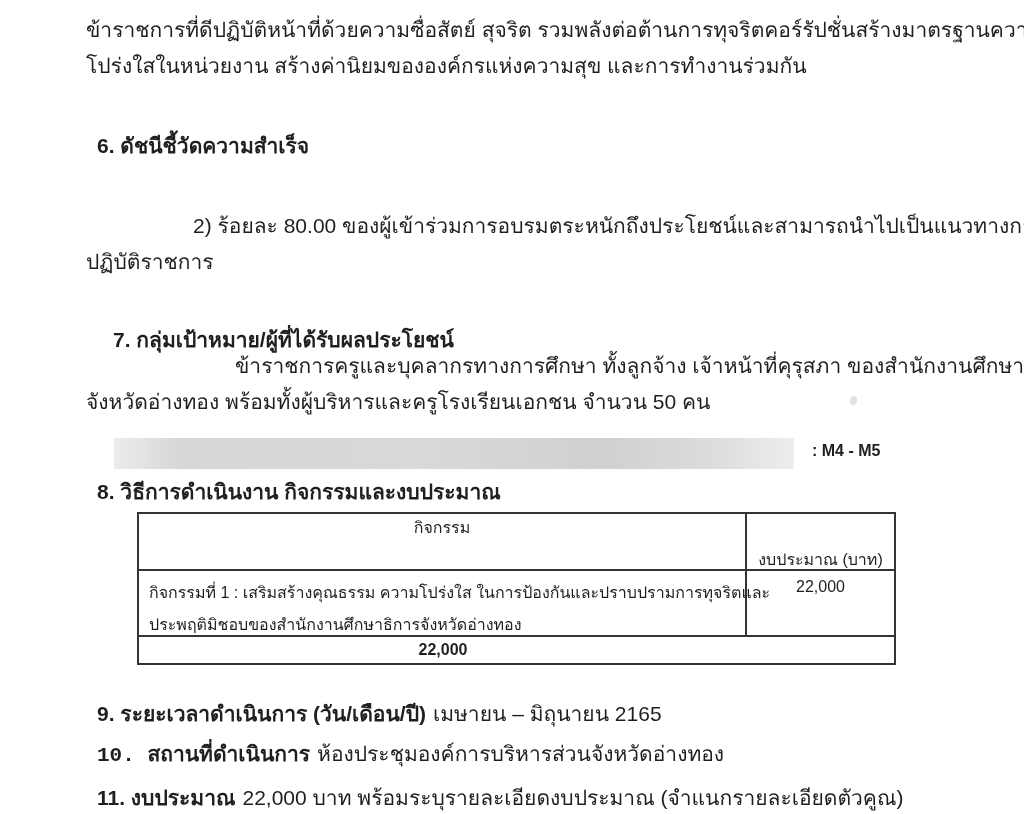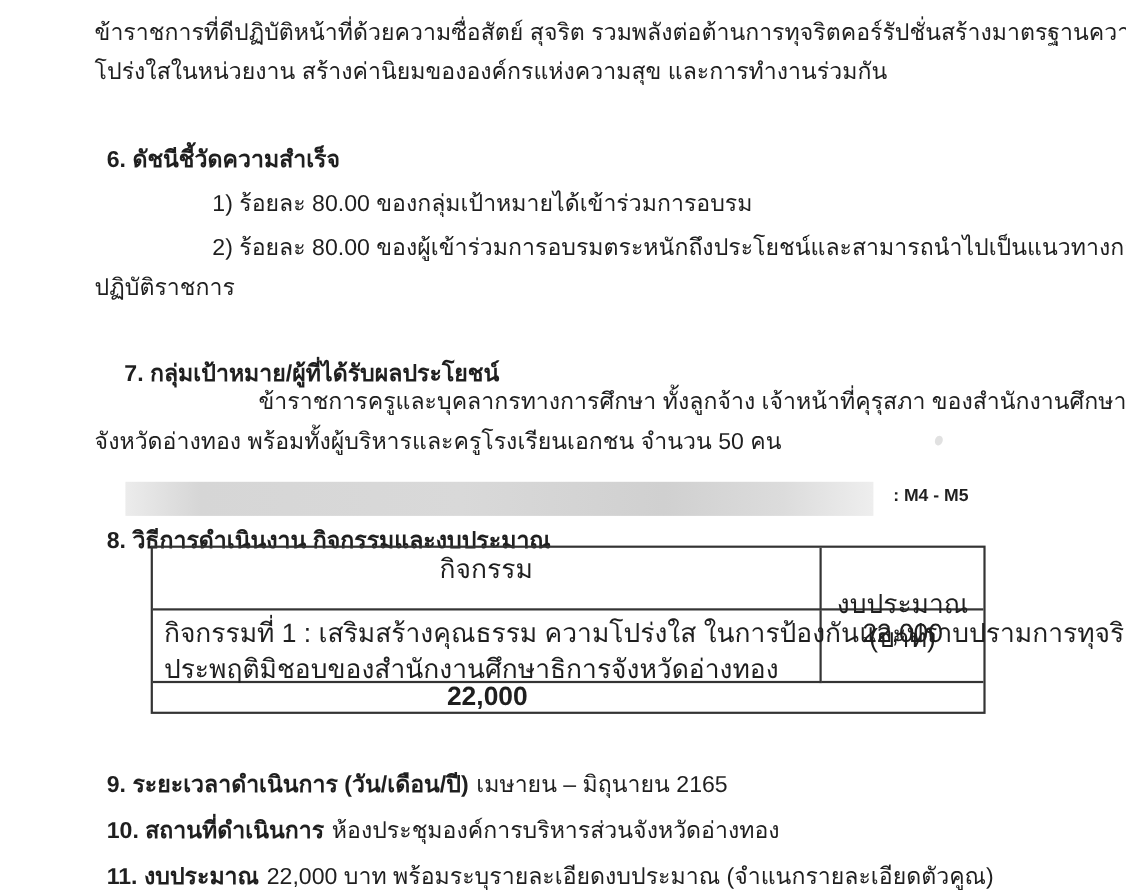--- a/index.html
+++ b/index.html
@@ -11,23 +11,23 @@
   .line{position:absolute;white-space:nowrap;}
   .b{font-weight:bold;text-align:right;}
   .kv .v{margin-left:7px;font-weight:normal;}
   .hl-bar{
     position:absolute;left:114px;top:438px;width:680px;height:31px;
     background:linear-gradient(90deg,#ececec 0%,#d6d6d6 10%,#d9d9d9 45%,#d0d0d0 72%,#dcdcdc 88%,#eeeeee 100%);
   }
   .part3-title{position:absolute;left:121px;top:441px;font-weight:bold;white-space:nowrap;}
   .part3-code{position:absolute;left:812px;top:441px;font-weight:bold;white-space:nowrap;font-size:16px;}
   .tbl{
-    position:absolute;left:137px;top:496px;
+    position:absolute;left:137px;top:512px;
     display:grid;grid-template-columns:608px 147px;grid-template-rows:57px 66px 26px;
-    border:2px solid #343434;font-size:24px;
+    border:2px solid #343434;font-size:16px;
   }
   .cell{box-sizing:border-box;}
   .cell.cr{border-right:2px solid #343434;}
   .cell.cb{border-bottom:2px solid #343434;}
   .cell.hc1{text-align:center;padding-top:4px;}
   .cell.hc2{text-align:center;padding-top:36px;}
   .cell.rc1{padding:6px 10px 0 10px;}
   .cell.rc1 div{line-height:32px;white-space:nowrap;}
   .cell.rc2{text-align:center;padding-top:6px;}
   .cell.tc{text-align:center;font-weight:bold;line-height:26px;}
@@ -38,21 +38,20 @@
 </style>
 </head>
 <body>
 
 <div class="page">
 
   <div class="line" style="left:86px;top:16px;">ข้าราชการที่ดีปฏิบัติหน้าที่ด้วยความซื่อสัตย์ สุจริต รวมพลังต่อต้านการทุจริตคอร์รัปชั่นสร้างมาตรฐานความ</div>
   <div class="line" style="left:86px;top:52px;">โปร่งใสในหน่วยงาน สร้างค่านิยมขององค์กรแห่งความสุข และการทำงานร่วมกัน</div>
 
   <div class="line b" style="left:97px;top:132px;">6. ดัชนีชี้วัดความสำเร็จ</div>
-  <div class="line" style="left:193px;top:172px;">1) ร้อยละ 80.00 ของกลุ่มเป้าหมายได้เข้าร่วมการอบรม</div>
   <div class="line" style="left:193px;top:212px;">2) ร้อยละ 80.00 ของผู้เข้าร่วมการอบรมตระหนักถึงประโยชน์และสามารถนำไปเป็นแนวทางการ</div>
   <div class="line" style="left:86px;top:248px;">ปฏิบัติราชการ</div>
 
   <div class="line b" style="left:113px;top:312px;margin-top:14px;">7. กลุ่มเป้าหมาย/ผู้ที่ได้รับผลประโยชน์</div>
   <div class="line" style="left:235px;top:352px;">ข้าราชการครูและบุคลากรทางการศึกษา ทั้งลูกจ้าง เจ้าหน้าที่คุรุสภา ของสำนักงานศึกษาธิการ</div>
   <div class="line" style="left:86px;top:388px;">จังหวัดอ่างทอง พร้อมทั้งผู้บริหารและครูโรงเรียนเอกชน จำนวน 50 คน</div>
   <div class="speck"></div>
 
   <div class="hl-bar"></div>
   <div class="part3-code">: M4 - M5</div>
@@ -68,20 +67,20 @@
       <div>ประพฤติมิชอบของสำนักงานศึกษาธิการจังหวัดอ่างทอง</div>
     </div>
     <div class="cell cb rc2">22,000</div>
 
     <div class="cell tc">22,000</div>
   </div>
 
   <div class="line kv" style="left:97px;top:700px;">
     <span class="b">9. ระยะเวลาดำเนินการ (วัน/เดือน/ปี)</span><span class="v">เมษายน – มิถุนายน 2165</span>
   </div>
-  <div class="line kv" style="left:97px;top:742px;">
+  <div class="line kv" style="left:97px;top:742px;font-family:Liberation Mono, monospace;">
     <span class="b">10. สถานที่ดำเนินการ</span><span class="v">ห้องประชุมองค์การบริหารส่วนจังหวัดอ่างทอง</span>
   </div>
   <div class="line kv" style="left:97px;top:784px;">
     <span class="b">11. งบประมาณ</span><span class="v">22,000 บาท พร้อมระบุรายละเอียดงบประมาณ (จำแนกรายละเอียดตัวคูณ)</span>
   </div>
 
 </div>
 
 </body></html>

